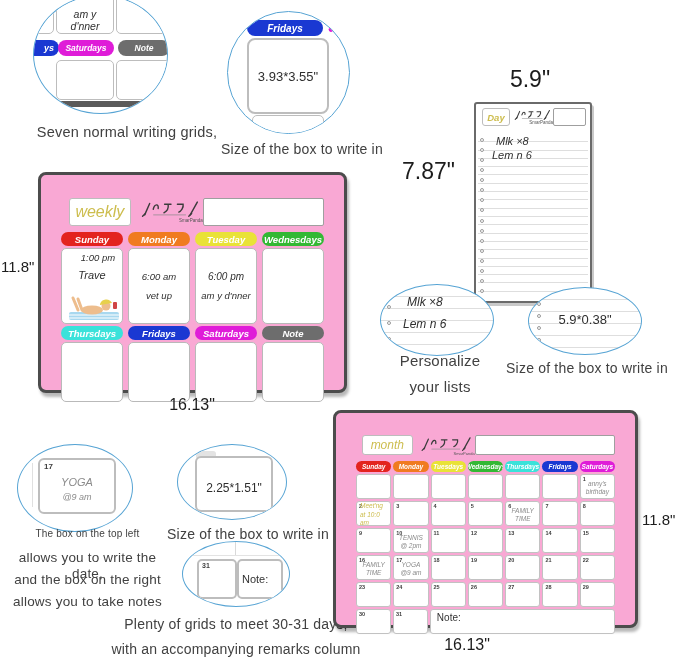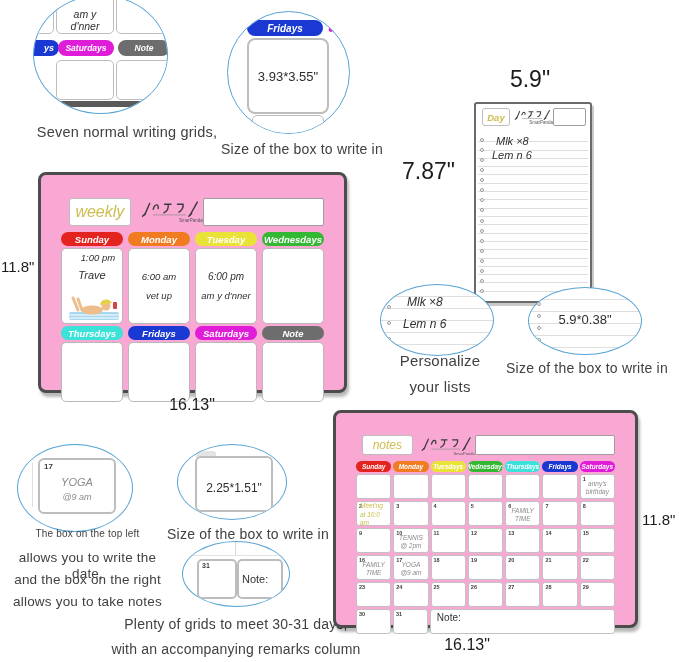--- a/index.html
+++ b/index.html
@@ -240,21 +240,21 @@
     </div>
     <div class="frag-box" style="left:54px;top:17px;width:42px;height:36px;border-width:2px;border-radius:5px;display:flex;align-items:center;">
       <span style="font-size:11px;color:#333;padding-left:3px;">Note:</span>
     </div>
   </div>
   <div class="caption" style="left:105px;top:616px;width:262px;">Plenty of grids to meet 30-31 days,</div>
   <div class="caption" style="left:105px;top:641px;width:262px;">with an accompanying remarks column</div>
 
   <div class="board" style="left:333px;top:410px;width:305px;height:218px;">
     <div class="hdr" style="height:24px;padding-top:2px;">
-      <div class="title-box" style="width:52px;height:18px;margin-left:6px;font-size:12px;">notes</div>
+      <div class="title-box" style="width:52px;height:18px;margin-left:6px;font-size:12px;">month</div>
       <div class="doodle-wrap" style="margin-left:6px;">
         <svg class="doodle" viewBox="0 0 90 26" width="56" height="17">
           <g fill="none" stroke="#3c3c3c" stroke-width="2" stroke-linecap="round">
             <path d="M8 22 L15 6"></path>
               <path d="M5 24 L9 20"></path>
             <path d="M20 14 c2 -8 8 -8 7 -1"></path>
             <path d="M36 7 h9 m-4 1 c1 6 -2 9 -6 11"></path>
             <path d="M54 7 h8 c1 5 -3 10 -6 11"></path>
             <path d="M72 22 L82 4"></path>
               <path d="M70 24 l4 -4"></path>

